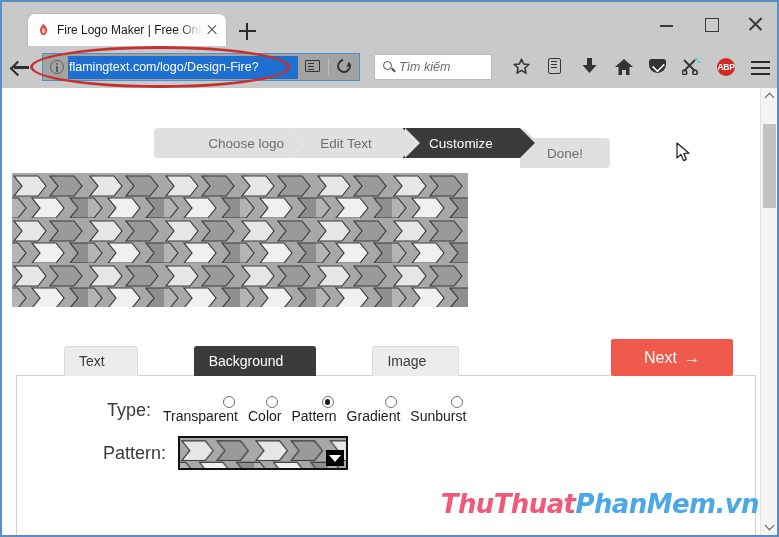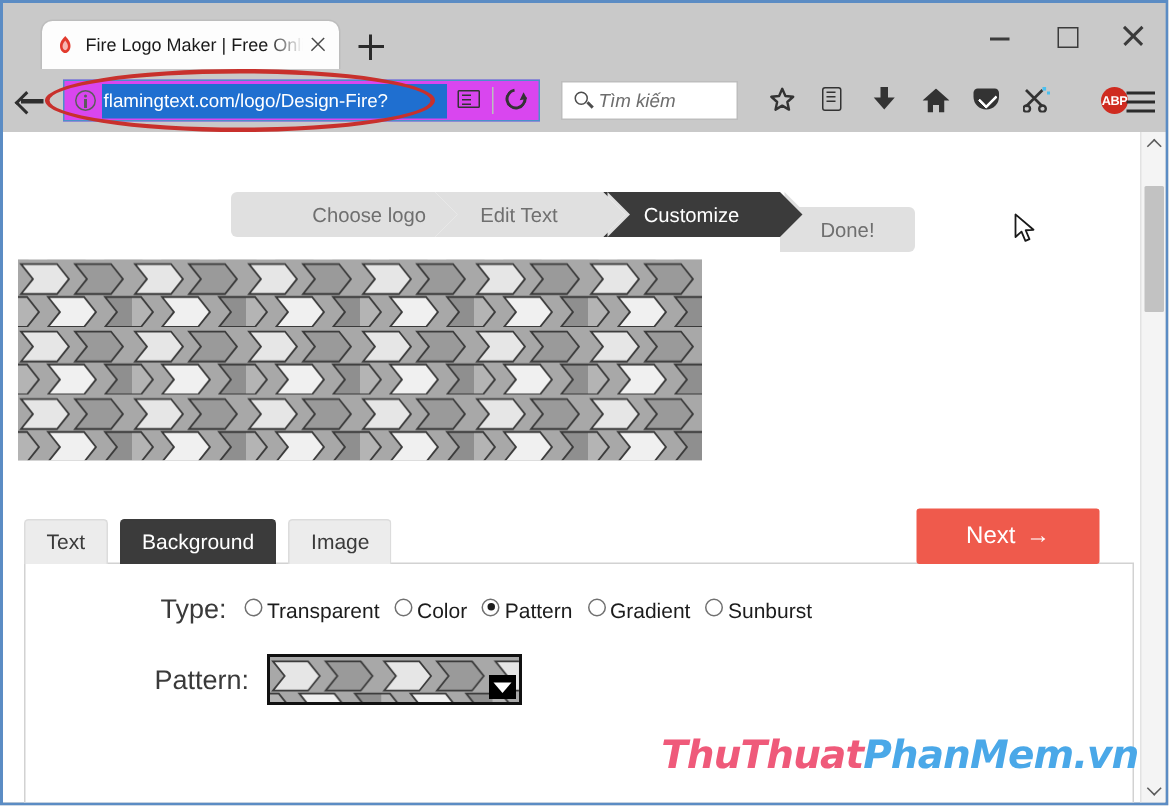--- a/index.html
+++ b/index.html
@@ -96,21 +96,21 @@
     content:""; position:absolute; left:1px; top:2px; width:9px; height:9px;
     border-left:2.6px solid #2e2e2e; border-bottom:2.6px solid #2e2e2e;
     transform: rotate(45deg);
   }
 
   .urlbar {
     position: relative;
     flex: 0 0 318px;
     height: 28px;
     margin-left: 2px;
-    background: #d946ef;
+    background: #a3a3a3;
     border: 1px solid #4a90c9;
     display: flex; align-items: center;
   }
   .info-icon {
     flex: 0 0 22px; width: 22px; height: 16px;
     position: relative; margin-left: 3px;
   }
   .info-icon .circ {
     position: absolute; left: 4px; top: 1px;
     width: 14px; height: 14px; border: 1.3px solid #5c5c5c; border-radius: 50%;
@@ -181,21 +181,21 @@
   .book-icon { position:absolute; left:10px; top:6px; width:13px; height:16px;
                border:1.8px solid #333; border-radius:2px; }
   .book-icon::before { content:""; position:absolute; left:2px; top:2px; width:6px; height:1.4px;
                        background:#333; box-shadow:0 3px 0 #333, 0 6px 0 #333; }
   .pocket-icon { position:absolute; left:9px; top:7px; width:17px; height:14px;
                  background:#333; border-radius: 3px 3px 9px 9px; }
   .pocket-icon::after { content:""; position:absolute; left:4px; top:3px; width:9px; height:6px;
                         border-left:2.4px solid #fff; border-bottom:2.4px solid #fff;
                         transform: rotate(-45deg); border-radius:1px; }
   .scissors-icon { position:absolute; left:8px; top:6px; width:18px; height:17px; }
-  .abp-icon { position:absolute; left:26px; top:6px; width:18px; height:18px;
+  .abp-icon { position:absolute; left:9px; top:6px; width:18px; height:18px;
               background:#cf2b20; border-radius:50%;
               color:#fff; font-size:8.5px; font-weight:bold; text-align:center;
               line-height:18px; letter-spacing:-0.3px; }
   .hamb { position:absolute; left:9px; top:9px; width:19px; height:2.4px; background:#2b2b2b;
           box-shadow: 0 6px 0 #2b2b2b, 0 12px 0 #2b2b2b; }
 
   
   .annot-ellipse {
     position: absolute; left: 28px; top: 44px;
     width: 260px; height: 42px;
@@ -285,25 +285,26 @@
 
   
   .tabrow {
     position: absolute; left: 14px; top: 258px;
     display: flex; gap: 8px; z-index: 6;
   }
   .ptab {
     background: #ececec;
     color: #3a3a3a;
     font-size: 14px;
-    padding: 7px 14px 8px 14px;
+    padding: 7px 32px 8px 14px;
     border-radius: 3px 3px 0 0;
     border: 1px solid #dcdcdc;
     border-bottom: none;
     line-height: 1;
+    margin-left: 48px;
   }
   .ptab.active { background: #3b3b3b; color: #ffffff; border-color: #3b3b3b; }
 
   .next-btn {
     position: absolute; right: 44px; top: 251px;
     width: 122px; height: 37px;
     background: #ef5a4c;
     color: #fff;
     font-size: 16px;
     display: flex; align-items: center; justify-content: center; gap: 7px;
@@ -316,21 +317,21 @@
     position: absolute; left: 14px; top: 287px;
     width: 740px; height: 180px;
     background: #ffffff;
     border: 1px solid #d2d2d2;
   }
   .form-row { display: flex; align-items: center; }
   .row-type { position: absolute; left: 90px; top: 20px; }
   .row-pattern { position: absolute; left: 86px; top: 60px; }
 
   .flabel { font-size: 18px; color: #3a3a3a; margin-right: 12px; }
-  .radio-opt { display: inline-flex; align-items: flex-start; margin-right: 10px; }
+  .radio-opt { display: inline-flex; align-items: flex-end; margin-right: 10px; flex-direction: column; }
   .radio {
     width: 12px; height: 12px; border-radius: 50%;
     border: 1.3px solid #707070; background: #fff;
     position: relative; margin-right: 3px; flex: 0 0 12px;
   }
   .radio.on::after {
     content:""; position:absolute; left:2.3px; top:2.3px;
     width:5.4px; height:5.4px; border-radius:50%; background:#1c1c1c;
   }
   .radio-label { font-size: 14px; color: #1c1c1c; }

